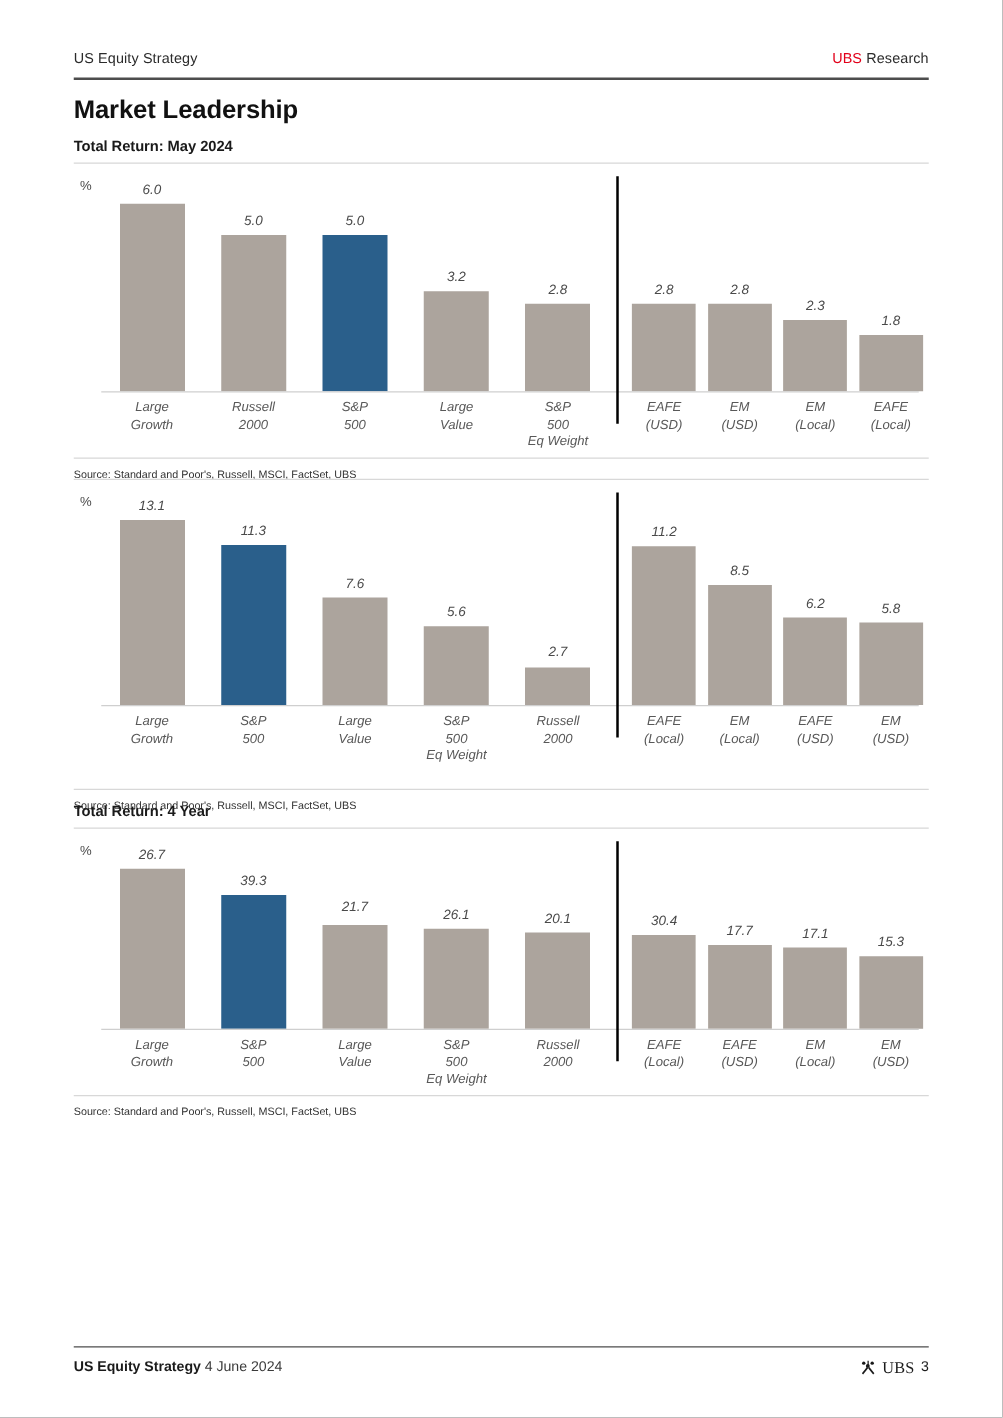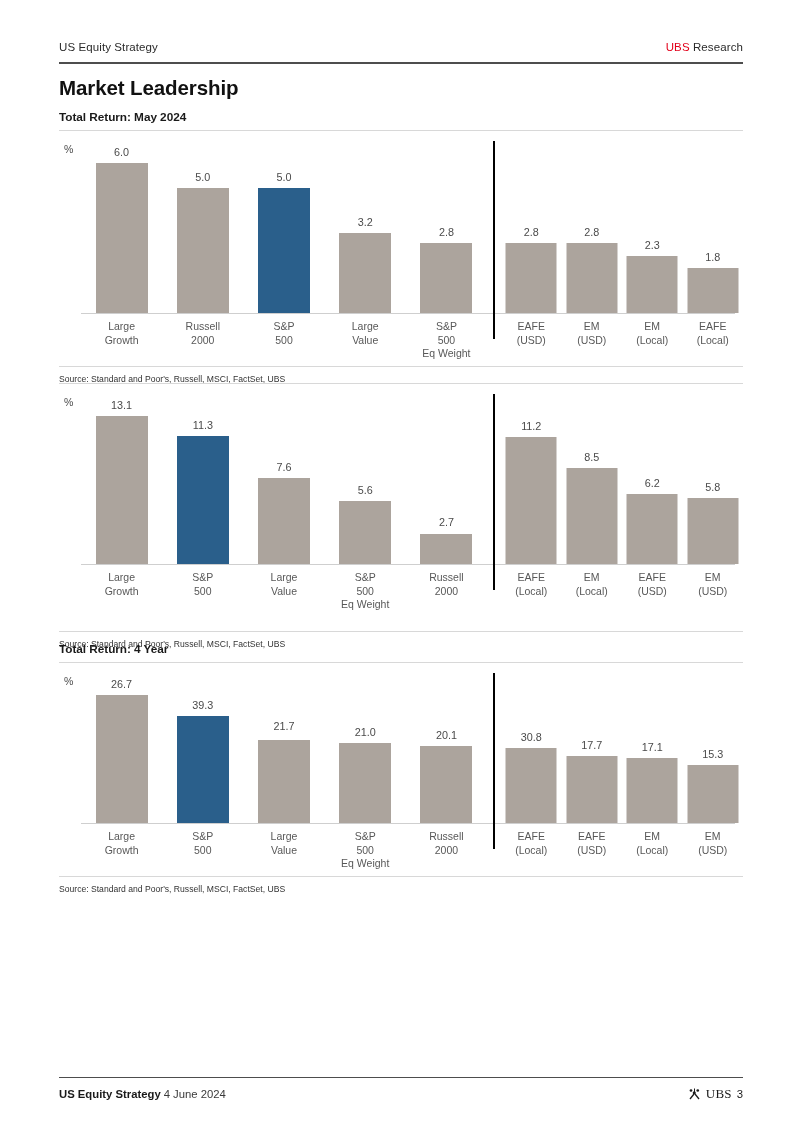--- a/index.html
+++ b/index.html
@@ -109,20 +109,21 @@
     position: absolute;
     left: 0;
     top: 0;
     width: 684px;
     height: 100%;
   }
   .bar-group {
     position: absolute;
     top: 0;
     height: 100%;
+    font-style: italic;
   }
   .bar-cell {
     position: absolute;
     top: 0;
     height: 100%;
   }
   .bar-rect {
     position: absolute;
     bottom: 0;
     left: 50%;
@@ -434,40 +435,40 @@
                 <div class="bar-cell" style="left: 162.4px; width: 81.2px;">
                   <div class="bar-rect" style="height: 82.6667px; width: 52px; bottom: 46px;"></div>
                   <div class="bar-value" style="top: 47px;">21.7</div>
                   <div class="bar-cat" style="top: 157px;">
                     <div>Large</div>
                     <div>Value</div>
                   </div>
                 </div>
                 <div class="bar-cell" style="left: 243.6px; width: 81.2px;">
                   <div class="bar-rect" style="height: 80px; width: 52px; bottom: 46px;"></div>
-                  <div class="bar-value" style="top: 53px;">21.0</div>
+                  <div class="bar-value" style="top: 53px;">26.1</div>
                   <div class="bar-cat" style="top: 157px;">
                     <div>S&amp;P</div>
                     <div>500</div>
                     <div>Eq Weight</div>
                   </div>
                 </div>
                 <div class="bar-cell" style="left: 324.8px; width: 81.2px;">
                   <div class="bar-rect" style="height: 76.5714px; width: 52px; bottom: 46px;"></div>
                   <div class="bar-value" style="top: 56.4286px;">20.1</div>
                   <div class="bar-cat" style="top: 157px;">
                     <div>Russell</div>
                     <div>2000</div>
                   </div>
                 </div>
               </div>
               <div class="bar-group" style="left: 442px; width: 242px;">
                 <div class="bar-cell" style="left: 0px; width: 60.5px;">
                   <div class="bar-rect" style="height: 74.6667px; width: 51px; bottom: 46px;"></div>
-                  <div class="bar-value" style="top: 58.3333px;">30.8</div>
+                  <div class="bar-value" style="top: 58.3333px;">30.4</div>
                   <div class="bar-cat" style="top: 157px;">
                     <div>EAFE</div>
                     <div>(Local)</div>
                   </div>
                 </div>
                 <div class="bar-cell" style="left: 60.5px; width: 60.5px;">
                   <div class="bar-rect" style="height: 67.4286px; width: 51px; bottom: 46px;"></div>
                   <div class="bar-value" style="top: 65.5714px;">17.7</div>
                   <div class="bar-cat" style="top: 157px;">
                     <div>EAFE</div>

